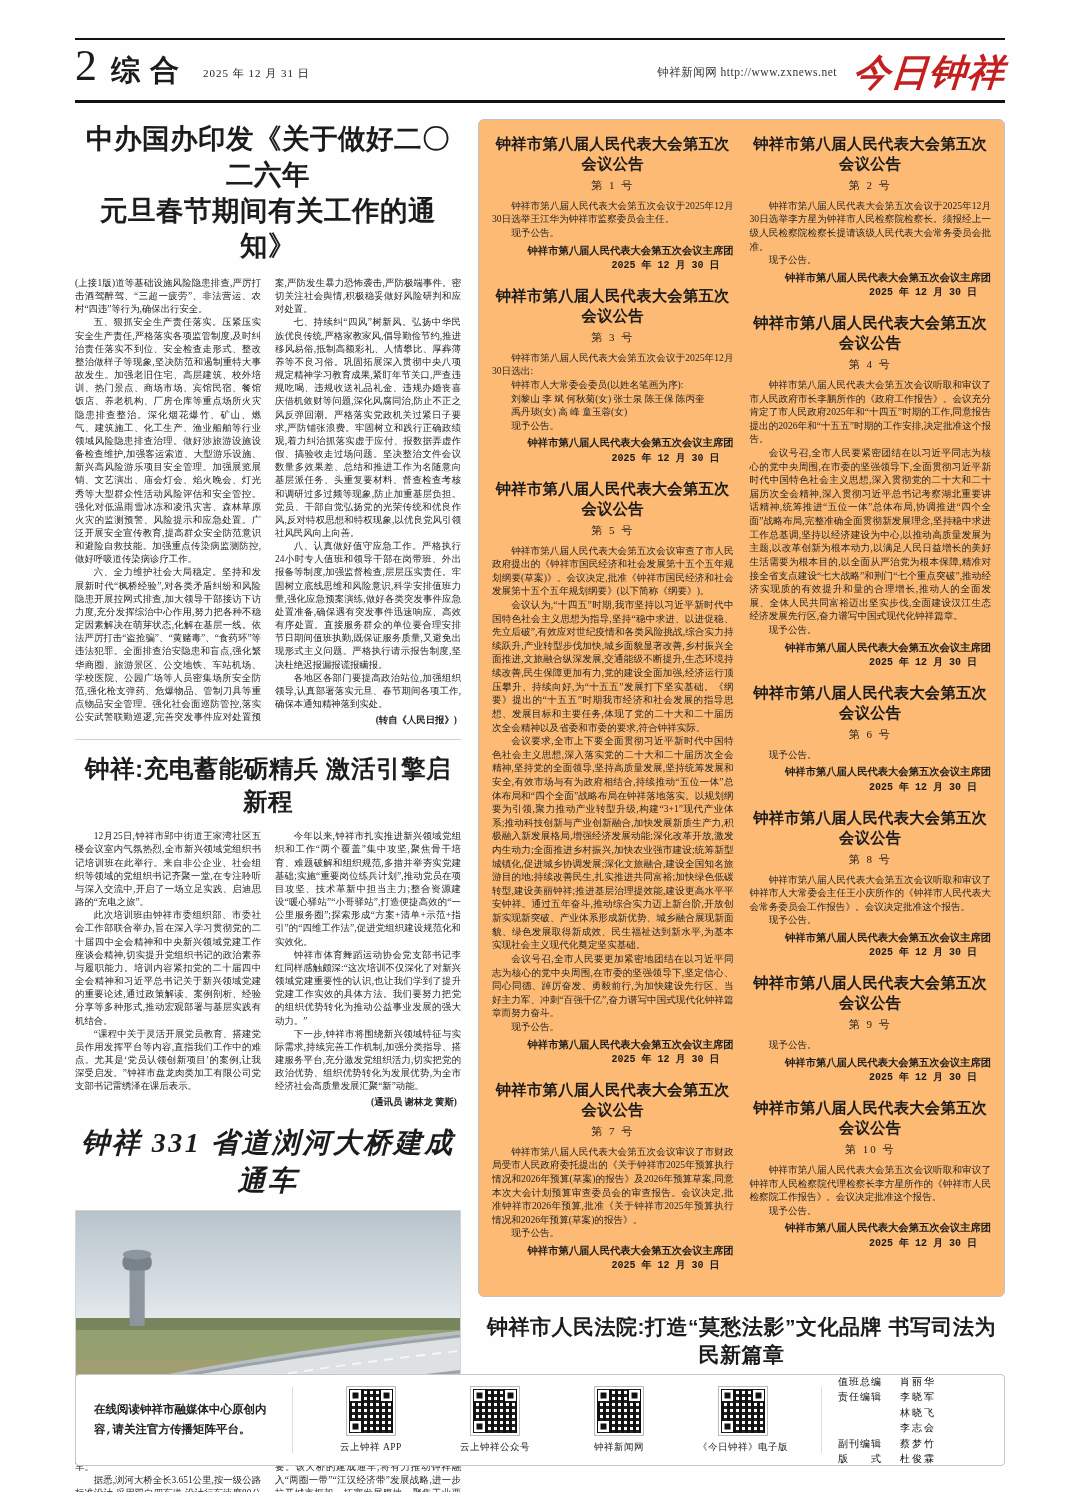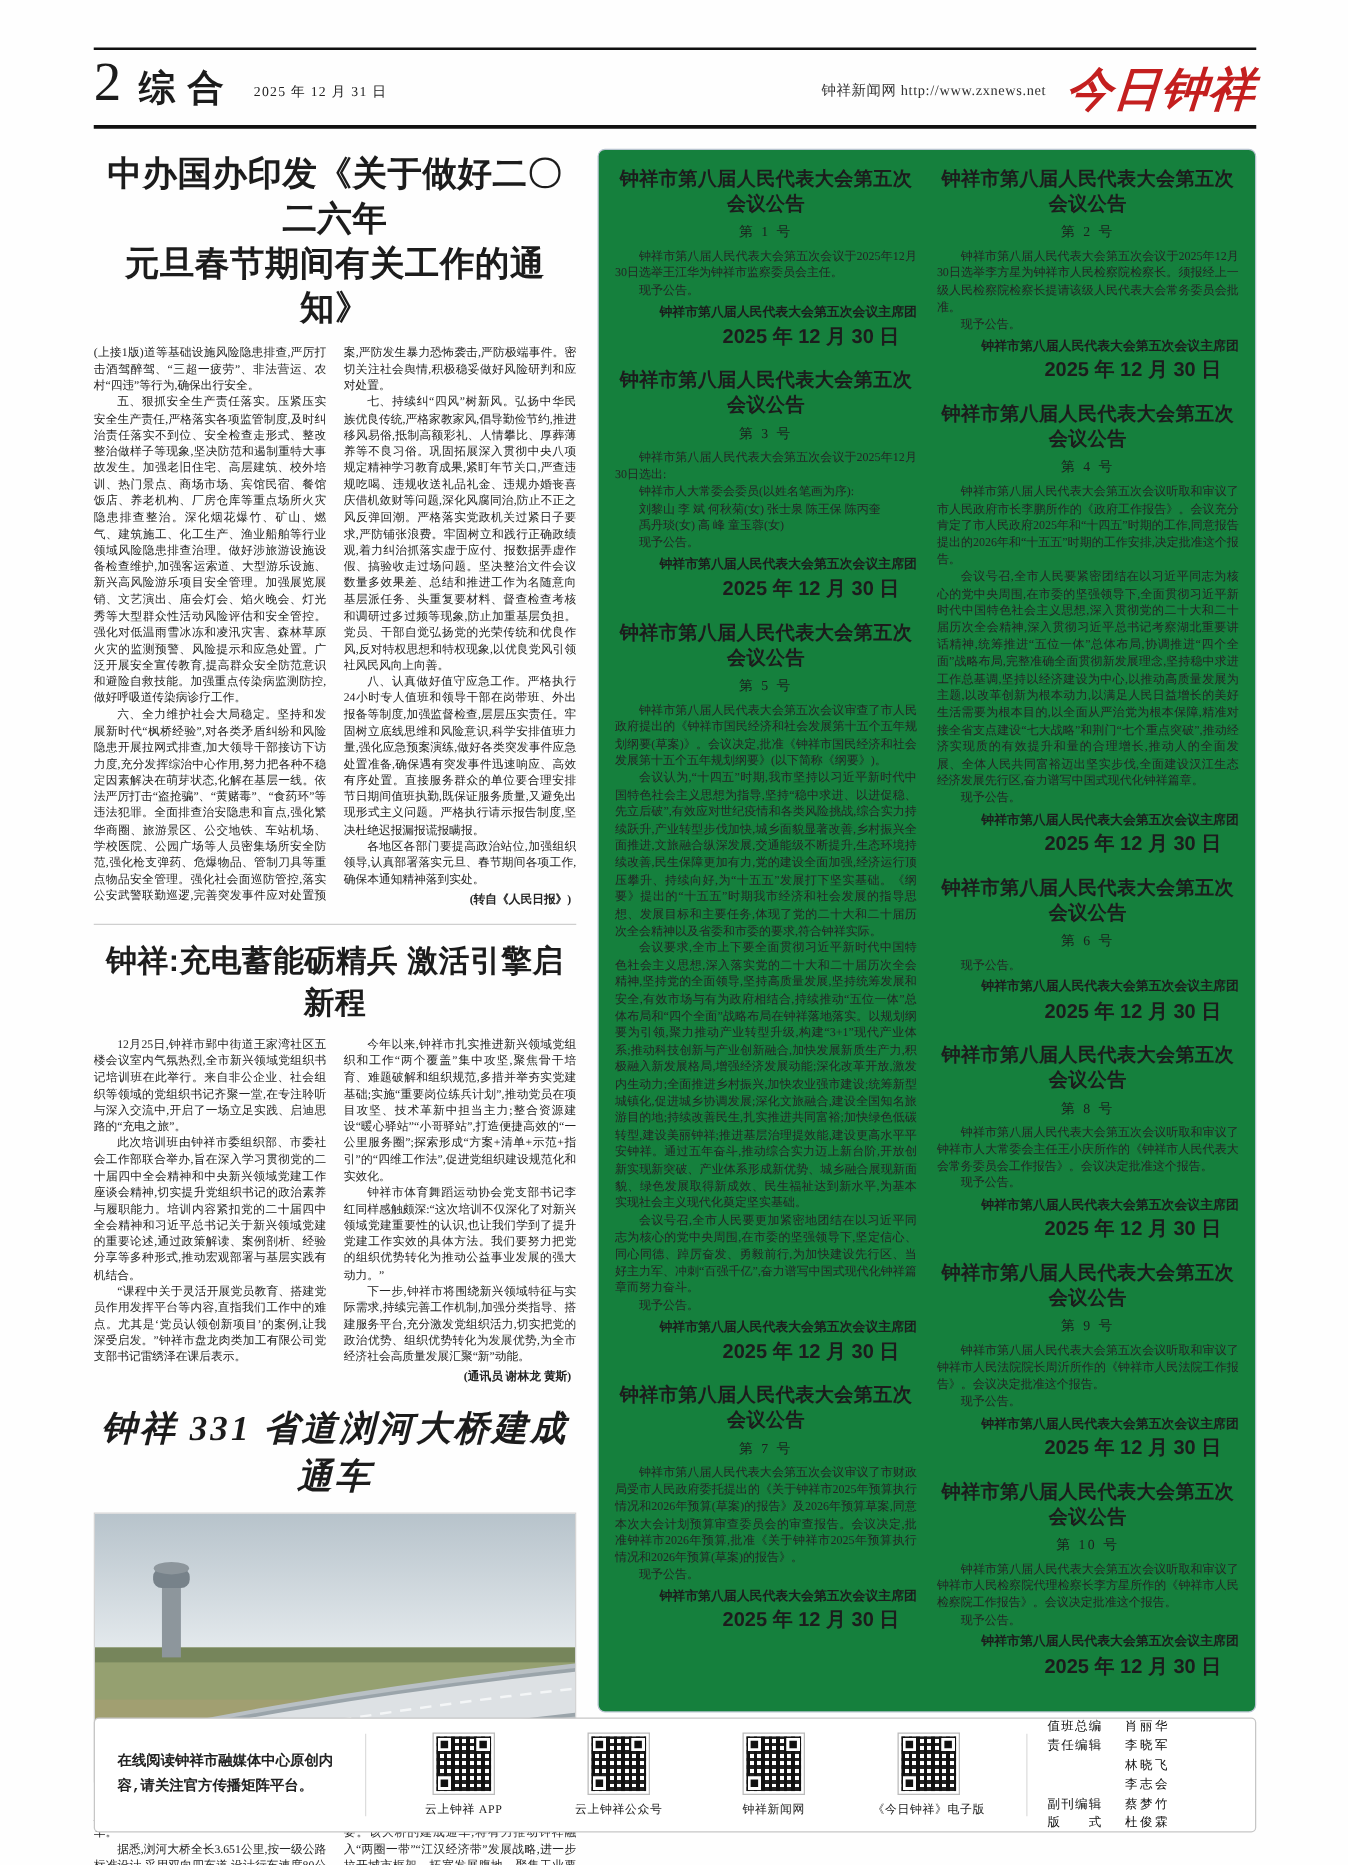--- a/index.html
+++ b/index.html
@@ -34,31 +34,31 @@
   .a1-title{font-size:27.5px;font-weight:700;line-height:1.3;text-align:center;letter-spacing:.5px;margin:2px 0 13px 0;
             font-family:"Liberation Serif",serif;}
   .art2{border-top:1px solid #cfcfcf;margin-top:12px;padding-top:10px;}
   .a2-title{font-family:"Liberation Sans","DejaVu Sans",sans-serif;font-size:24.5px;font-weight:700;
             text-align:center;letter-spacing:.5px;margin:2px 0 12px 0;}
   .art3{margin-top:14px;}
   .a3-title{font-size:28px;font-weight:700;font-style:italic;text-align:center;letter-spacing:2.5px;margin:2px 0 10px 0;}
   .photo{width:100%;height:216px;display:block;border:1px solid #d4d4d4;box-sizing:border-box;margin-bottom:9px;}
 
   
-  .notice-box{border:1px solid #b8c4d0;background:#15803d;border-radius:6px;
+  .notice-box{border:1px solid #b8c4d0;background:#fdba74;border-radius:6px;
               padding:14px 13px 10px 13px;display:flex;gap:16px;}
   .nb-col{flex:1;min-width:0;}
   .notice{margin-bottom:13px;}
   .notice h3{font-family:"Liberation Sans","DejaVu Sans",sans-serif;font-size:15.3px;font-weight:700;
              text-align:center;margin:0 0 4px 0;letter-spacing:.3px;line-height:1.3;}
   .notice-no{text-align:center;font-size:11px;letter-spacing:2px;margin:3px 0 6px 0;}
   .notice p{margin:0;text-indent:2em;text-align:justify;font-size:9.6px;line-height:1.42;color:#242424;}
   .sig{font-family:"Liberation Sans","DejaVu Sans",sans-serif;font-weight:700;font-size:10.3px;
        text-align:right;margin-top:3px;line-height:1.5;}
-  .sig-date{font-family:Liberation Sans, sans-serif;font-weight:700;font-size:16px;
+  .sig-date{font-family:Liberation Mono, monospace;font-weight:700;font-size:10px;
             text-align:right;padding-right:14px;line-height:1.5;}
 
   
   .art4{margin-top:16px;}
   .a4-title{font-family:"Liberation Sans","DejaVu Sans",sans-serif;font-size:21px;font-weight:700;
             text-align:center;letter-spacing:.5px;margin:4px 0 11px 0;}
 
   
   .footer{position:absolute;left:75px;right:73px;bottom:26px;height:92px;border:1px solid #c6c6c6;
           border-radius:4px;display:flex;align-items:center;background:#fff;padding:0 18px;box-sizing:border-box;}
@@ -242,21 +242,20 @@
               <div class="notice-no">第 8 号</div>
               <p>钟祥市第八届人民代表大会第五次会议听取和审议了钟祥市人大常委会主任王小庆所作的《钟祥市人民代表大会常务委员会工作报告》。会议决定批准这个报告。</p>
               <p>现予公告。</p>
               <div class="sig">钟祥市第八届人民代表大会第五次会议主席团</div>
               <div class="sig-date">2025 年 12 月 30 日</div>
             </article>
 
             <article class="notice">
               <h3>钟祥市第八届人民代表大会第五次会议公告</h3>
               <div class="notice-no">第 9 号</div>
-              <p>钟祥市第八届人民代表大会第五次会议听取和审议了钟祥市人民法院院长周沂所作的《钟祥市人民法院工作报告》。会议决定批准这个报告。</p>
               <p>现予公告。</p>
               <div class="sig">钟祥市第八届人民代表大会第五次会议主席团</div>
               <div class="sig-date">2025 年 12 月 30 日</div>
             </article>
 
             <article class="notice">
               <h3>钟祥市第八届人民代表大会第五次会议公告</h3>
               <div class="notice-no">第 10 号</div>
               <p>钟祥市第八届人民代表大会第五次会议听取和审议了钟祥市人民检察院代理检察长李方星所作的《钟祥市人民检察院工作报告》。会议决定批准这个报告。</p>
               <p>现予公告。</p>

